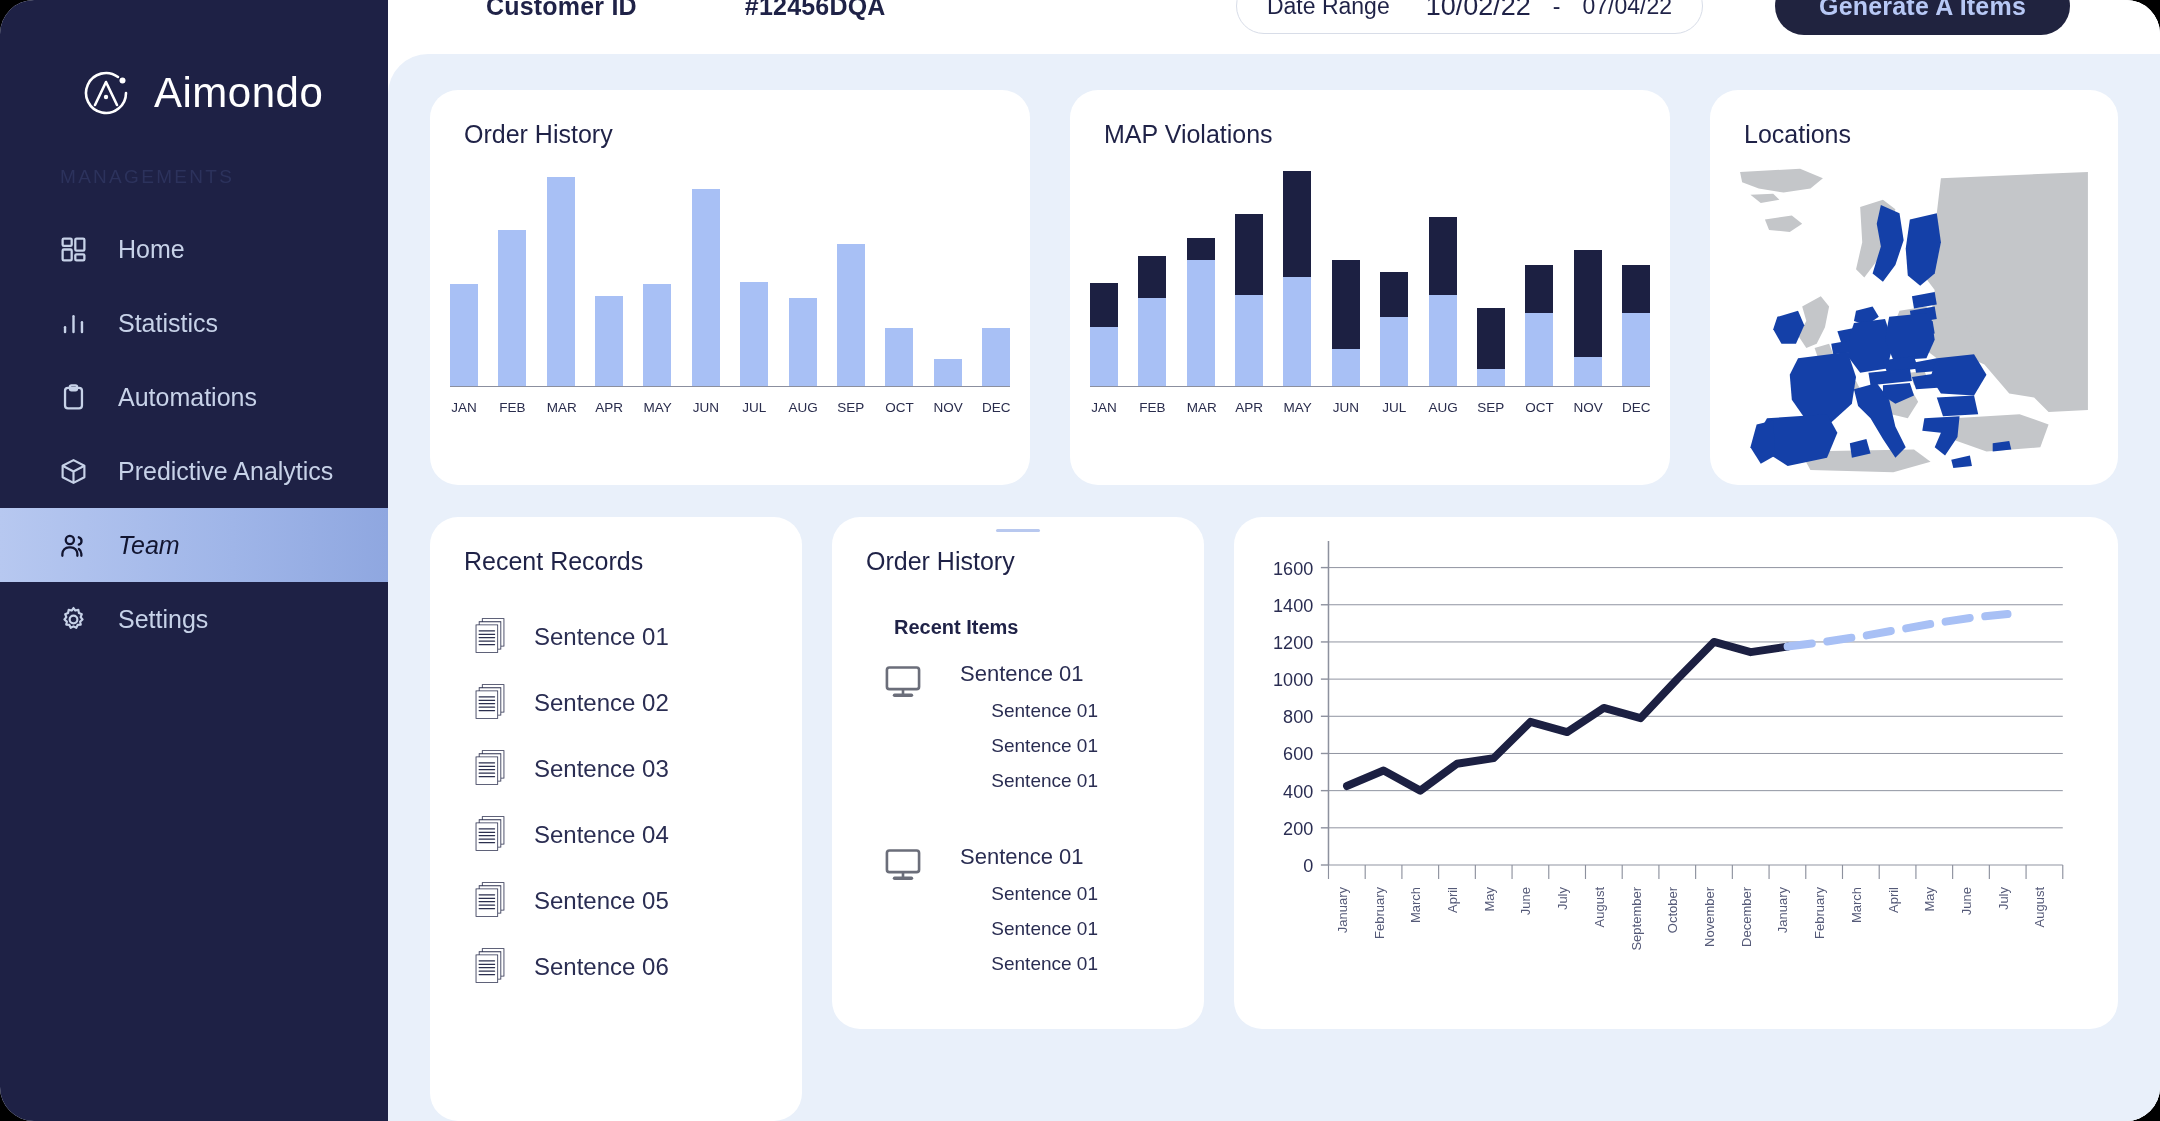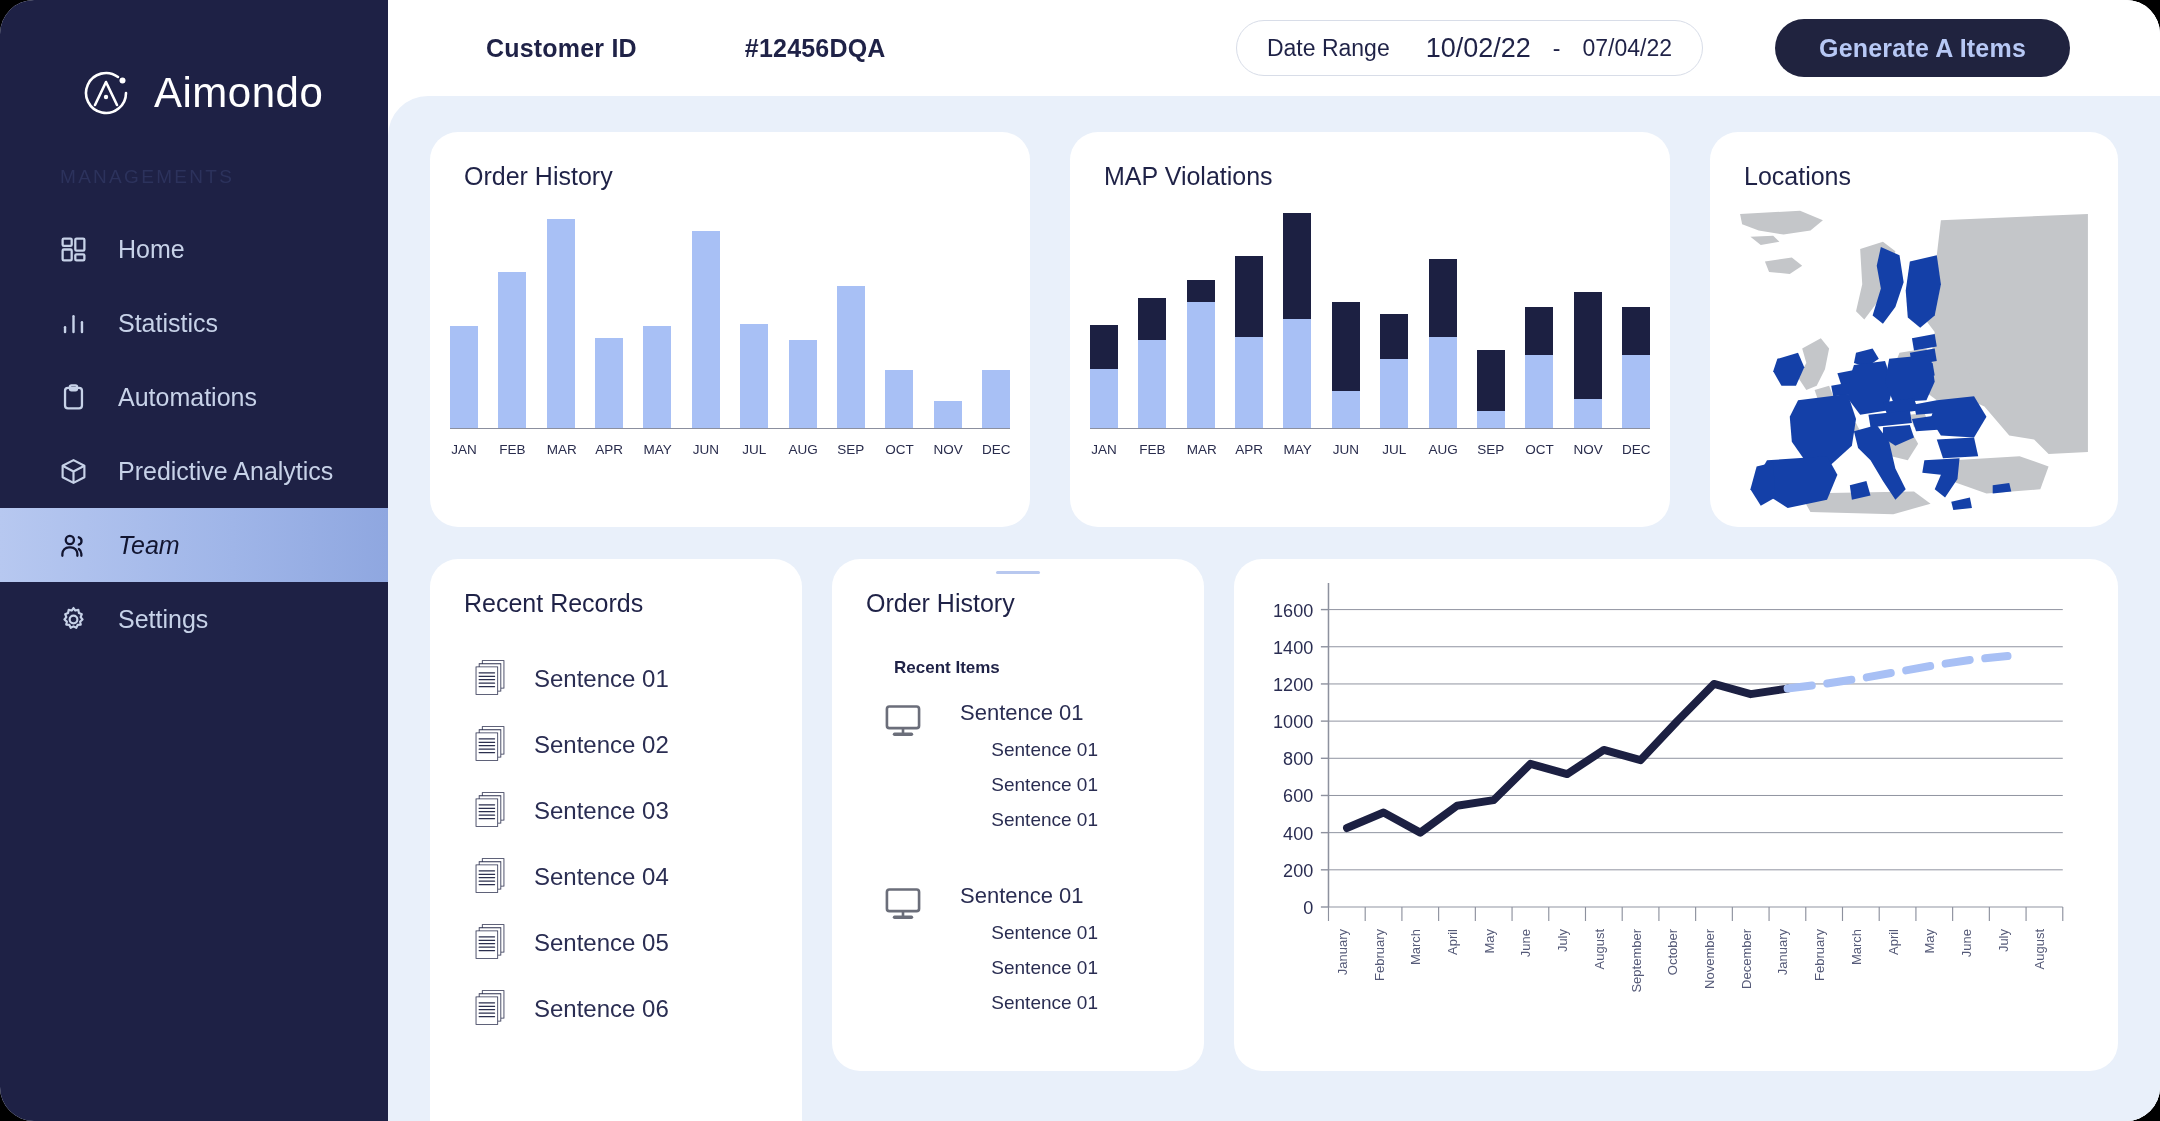--- a/index.html
+++ b/index.html
@@ -43,21 +43,21 @@
   .nav-item .nav-ico { width: 30px; height: 30px; flex: 0 0 30px; display:flex; align-items:center; justify-content:center; }
   .nav-item .nav-ico svg { width: 29px; height: 29px; display:block; }
   .nav-item.active {
     background: linear-gradient(90deg, #b7c8f0 0%, #9fb5e8 60%, #8fa7e0 100%);
     color: #121530;
     font-style: italic;
   }
   .nav-item.active .nav-ico svg { stroke: #121530; }
 
   
-  .main { flex: 1; position: relative; display: flex; flex-direction: column; background: #ffffff; }
+  .main { flex: 1; position: relative; display: flex; flex-direction: column; background: #ffffff; justify-content: flex-end; }
   .topbar {
     height: 96px; flex: 0 0 96px; background: #fff;
     display: flex; align-items: center; position: relative; z-index: 4;
   }
   .cust-label { margin-left: 98px; font-size: 25px; font-weight: bold; color: #1f2247; letter-spacing:.2px;}
   .cust-id { margin-left: 108px; font-size: 25px; font-weight: bold; color: #1f2247; letter-spacing:.2px;}
   .topbar-right { margin-left: auto; display: flex; align-items: center; gap: 72px; padding-right: 90px; }
   .daterange {
     display: flex; align-items: center; gap: 0;
     border: 1.6px solid #d8dde8; border-radius: 34px;
@@ -112,21 +112,21 @@
   .c-hist    { width: 372px; height: 512px; }
   .c-line    { flex: 1; height: 512px; }
 
   .rec-list { margin-top: 28px; }
   .rec-item { display: flex; align-items: center; gap: 26px; padding: 0 0 0 44px; height: 66px; cursor: pointer; }
   .rec-ico { width: 34px; flex: 0 0 34px; font-size: 32px; line-height: 1; color: #2b2f4e; }
   .rec-txt { font-size: 24px; color: #2a2d52; }
 
   .tabmark { position: absolute; top: 12px; left: 50%; transform: translateX(-50%);
              width: 44px; height: 3px; background: #b8c8ef; border-radius: 2px; }
-  .hist-sub { font-size: 17px; font-weight: bold; color: #1f2247; padding: 40px 0 0 62px; }
+  .hist-sub { font-size: 20px; font-weight: bold; color: #1f2247; padding: 40px 0 0 62px; }
   .hist-group { margin-top: 22px; display: flex; gap: 22px; padding-left: 52px; }
   .hist-ico { width: 40px; flex: 0 0 40px; padding-top: 4px; }
   .hist-ico svg { width: 38px; height: 34px; display:block; }
   .hist-lines { }
   .hist-head { font-size: 22px; color: #2a2d52; margin-left: 14px; }
   .hist-line { font-size: 19px; color: #2a2d52; text-align: right; margin-top: 13px; width: 152px; }
   .hist-group.second { margin-top: 52px; }
 
   
   .linechart { position: relative; margin: 18px 40px 0 26px; height: 420px; }

